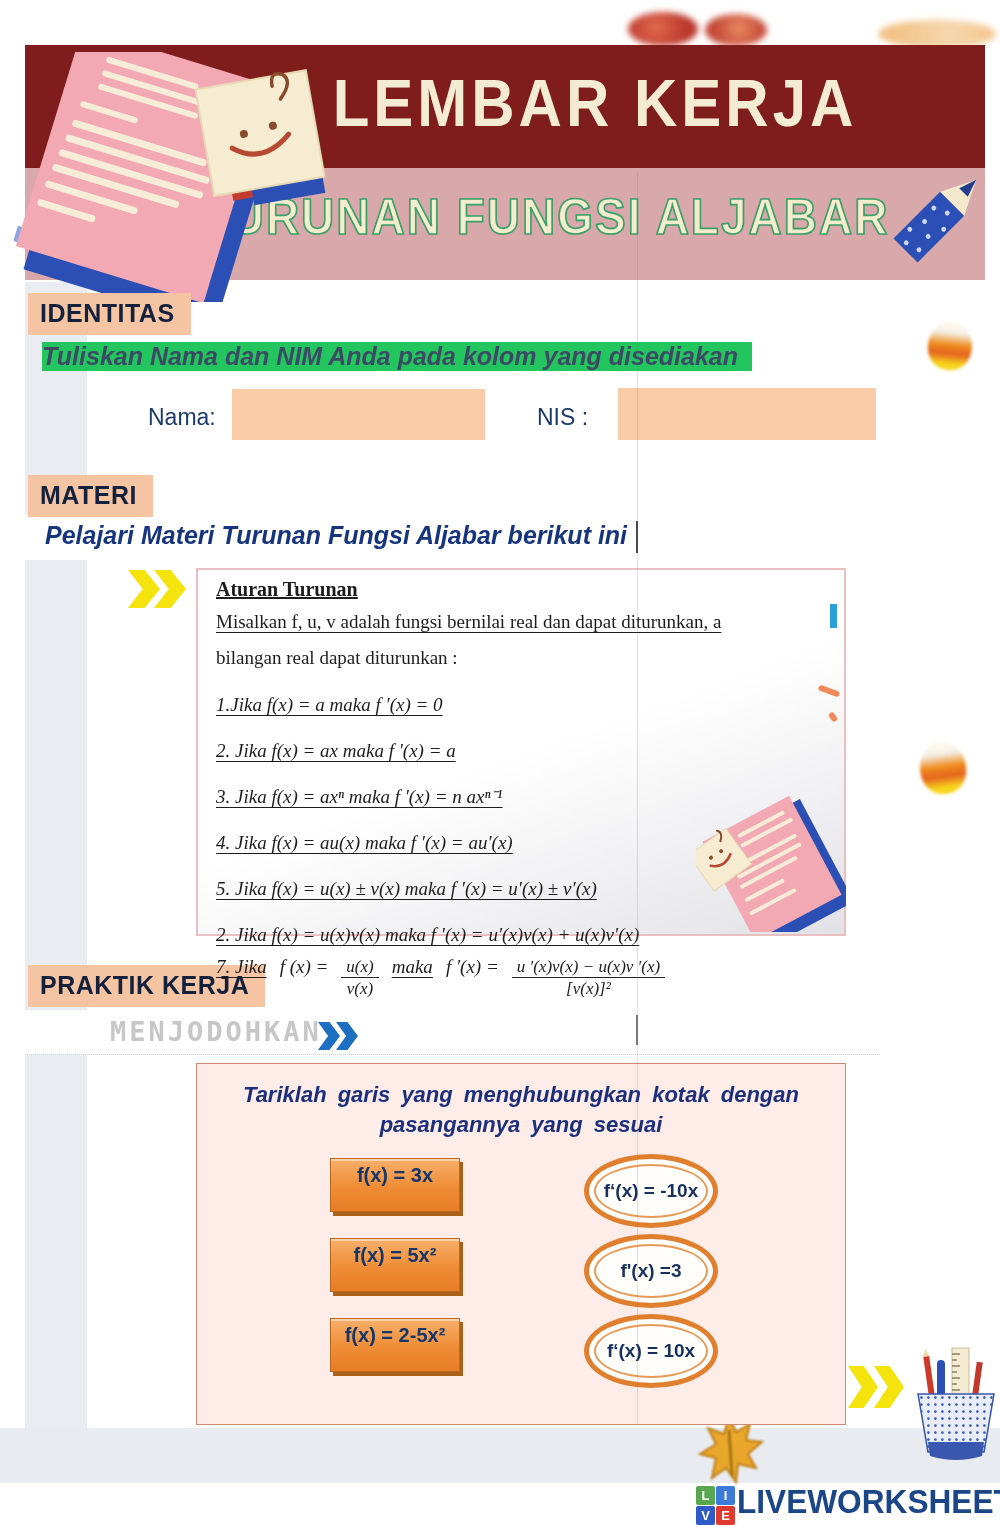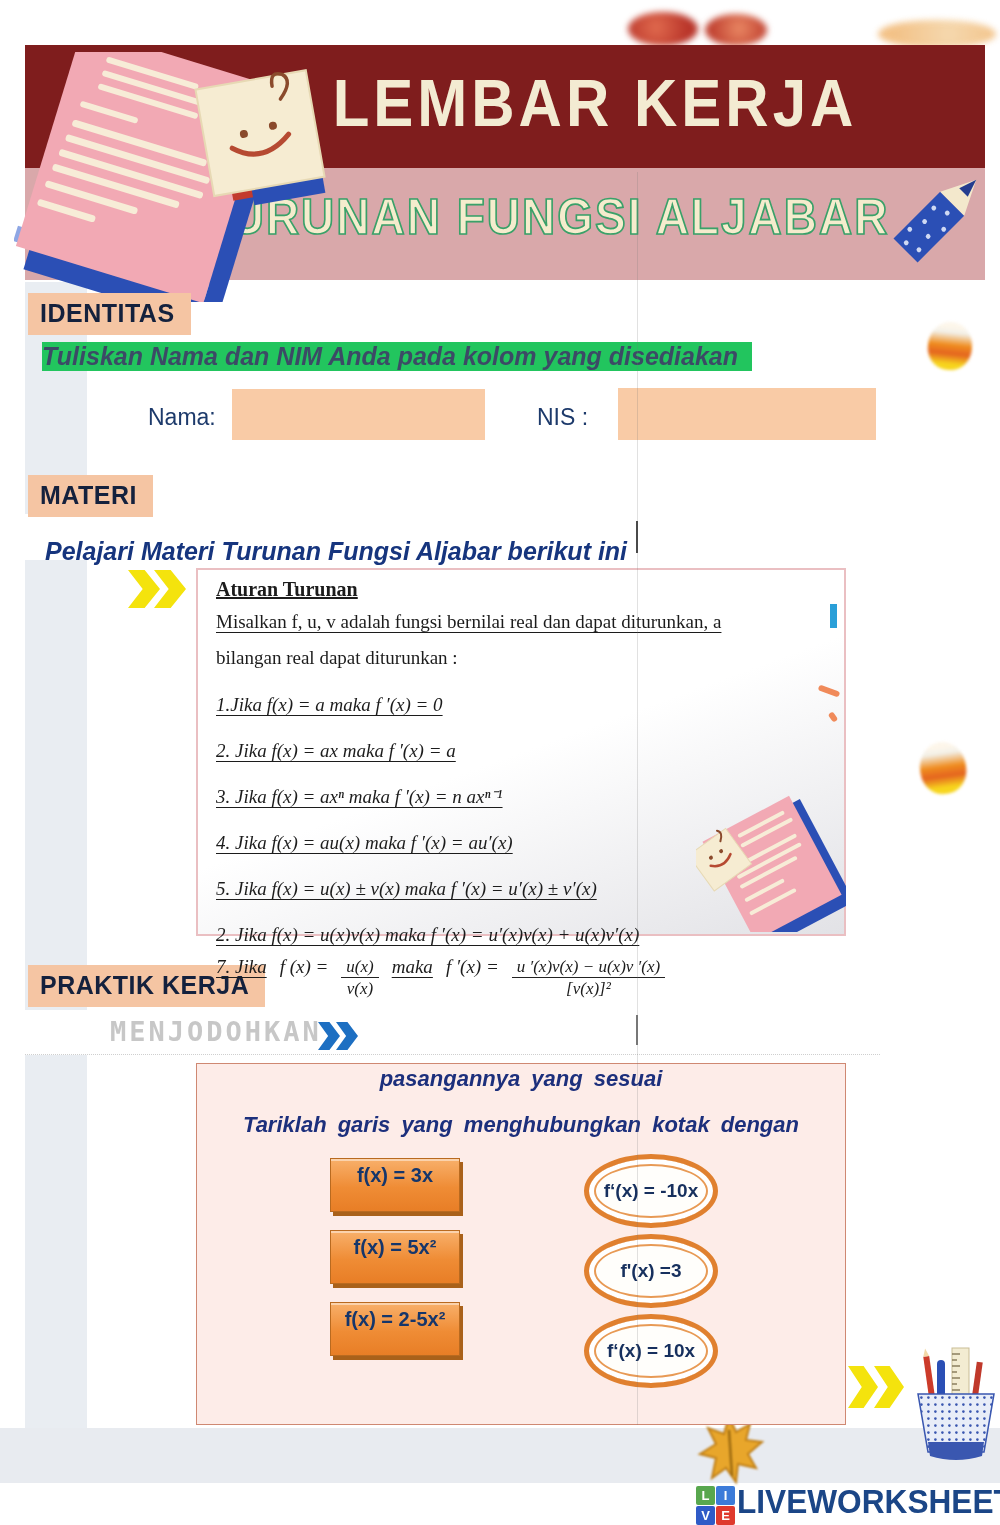--- a/index.html
+++ b/index.html
@@ -37,21 +37,21 @@
       font-size:25px;padding:5px 16px 6px 12px;letter-spacing:.5px;transform:scaleY(1.05);z-index:10;white-space:nowrap;}
 
   .ident-instruction{position:absolute;left:42px;top:342px;font-size:25px;font-weight:700;font-style:italic;
       color:#3c4a66;z-index:10;background:#22c55e;padding-right:14px;}
   .field-label{position:absolute;font-size:23px;font-weight:400;color:#1d3a6b;z-index:10;}
   .field-input{position:absolute;background:#f9cba6;border:none;outline:none;z-index:10;
       font-size:22px;color:#1d3a6b;padding:0 10px;box-sizing:border-box;}
 
   .materi-instruction-strip{position:absolute;left:25px;top:514px;width:860px;height:46px;background:#fff;z-index:9;}
   .materi-instruction{position:absolute;left:45px;top:521px;font-size:25px;font-weight:700;font-style:italic;
-      color:#16357e;z-index:10;margin-top:16px;}
+      color:#16357e;z-index:10;}
 
   
   .chev{display:inline-block;clip-path:polygon(0 0,52% 0,100% 50%,52% 100%,0 100%,46% 50%);}
   .chev-group{position:absolute;display:flex;z-index:12;}
   .chev-yellow .chev{width:32px;height:38px;background:#f4e30d;margin-right:-6px;filter:drop-shadow(2px 2px 0 rgba(216,170,10,.55));}
   .chev-yellow2 .chev{width:30px;height:42px;background:#f4e30d;margin-right:-4px;filter:drop-shadow(2px 2px 0 rgba(216,170,10,.55));}
   .chev-blue .chev{width:22px;height:28px;background:#1d6fc2;margin-right:-4px;}
 
   
   .materi-box{position:absolute;left:196px;top:568px;width:650px;height:368px;box-sizing:border-box;
@@ -75,21 +75,21 @@
   .menjodohkan-label{position:absolute;left:110px;top:1016px;font-family:"DejaVu Sans Mono",monospace;
       font-weight:700;font-size:27px;letter-spacing:3px;color:#c7c7c7;z-index:10;}
 
   .praktik-box{position:absolute;left:196px;top:1063px;width:650px;height:362px;box-sizing:border-box;
       border:1px solid #cf8872;background:#fdece8;z-index:11;}
   .praktik-instr{width:100%;text-align:center;font-size:22px;font-weight:800;font-style:italic;
       color:#1c2f7c;line-height:30px;word-spacing:5px;}
   .praktik-instr.l1{margin-top:16px;}
 
   .left-col{position:absolute;left:330px;top:1158px;z-index:12;}
-  .obox{width:130px;height:54px;margin-bottom:18px;box-sizing:border-box;
+  .obox{width:130px;height:54px;margin-bottom:26px;box-sizing:border-box;
       background:linear-gradient(180deg,#f8b06b 0%,#ef8c35 55%,#e87e26 100%);
       border:1px solid #b96a1f;box-shadow:3px 4px 0 #a9611a, inset 0 2px 0 rgba(255,255,255,.45);
       color:#15366b;font-weight:800;font-size:20px;text-align:center;padding-top:5px;cursor:pointer;}
   .right-col{position:absolute;left:584px;top:1154px;z-index:12;}
   .oellipse{width:134px;height:74px;margin-bottom:6px;box-sizing:border-box;border-radius:50%;
       border:5px solid #e0802f;background:#fffefb;
       box-shadow:inset 0 0 0 5px #ffffff, inset 0 0 0 7px #e89a55;
       display:flex;align-items:center;justify-content:center;
       color:#17305e;font-weight:800;font-size:19px;cursor:pointer;}
 
@@ -246,22 +246,22 @@
 
   <div class="sec-label" style="left:28px;top:966px;">PRAKTIK KERJA</div>
   <div class="menjodohkan-strip"></div>
   <div class="menjodohkan-label">MENJODOHKAN</div>
   <div class="chev-group chev-blue" style="left:318px;top:1022px;">
     <span class="chev"></span>
       <span class="chev"></span>
   </div>
 
   <div class="praktik-box">
+    <div class="praktik-instr l1">Tariklah garis yang menghubungkan kotak dengan</div>
     <div class="praktik-instr">pasangannya yang sesuai</div>
-    <div class="praktik-instr l1">Tariklah garis yang menghubungkan kotak dengan</div>
   </div>
 
   <div class="left-col">
 
   <div class="obox">f(x) = 3x</div>
       <div class="obox">f(x) = 5x²</div>
       <div class="obox">f(x) = 2-5x²</div>
     </div>
   <div class="right-col">
 

